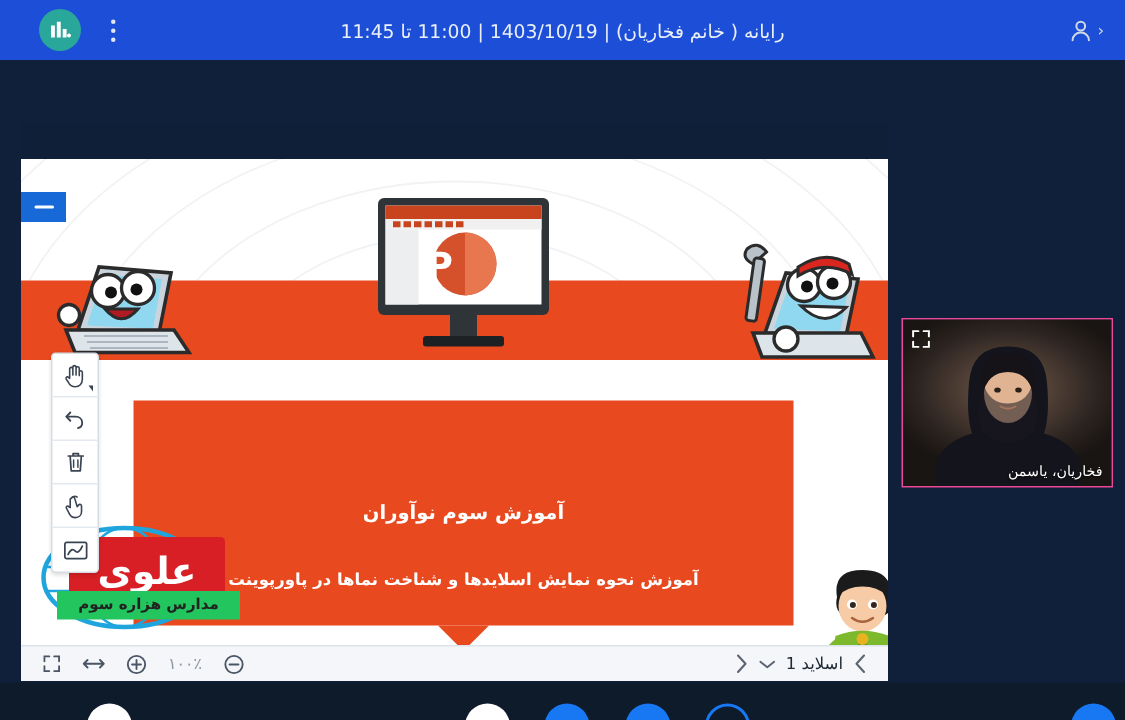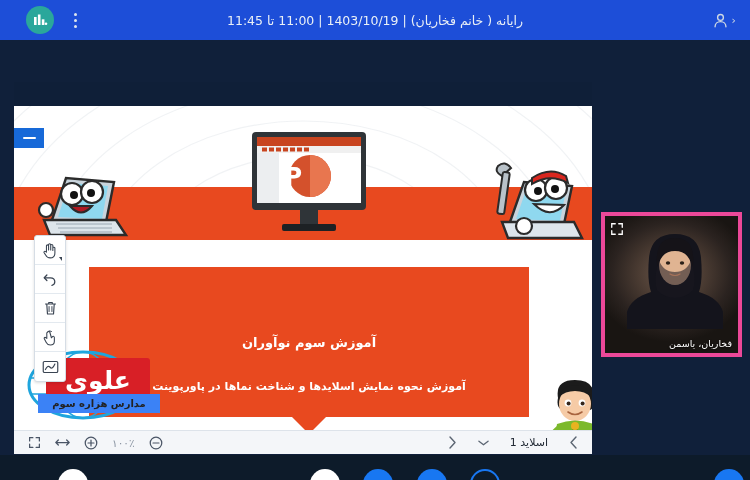--- a/index.html
+++ b/index.html
@@ -143,21 +143,21 @@
     width:104px; height:44px;
     background:#d81f26;
     border-radius:3px;
     display:flex; align-items:center; justify-content:center;
     color:#ffffff; font-size:25px; font-weight:bold; direction:rtl;
     letter-spacing:1px; line-height:1;
   }
   .logo-yellow {
     position:absolute; left:14px; top:48px;
     width:122px; height:19px;
-    background:#3b82f6;
+    background:#22c55e;
     display:flex; align-items:center; justify-content:center;
     color:#222222; font-size:10px; font-weight:bold; direction:rtl;
   }
 
   
   .toolrail {
     position:absolute; left:34px; top:195px;
     width:32px;
     background:#ffffff;
     border:1px solid #d6dde5;
@@ -184,39 +184,39 @@
   .presentbar {
     position:absolute; left:0; bottom:0;
     width:578px; height:24px;
     background:#f4f6f9;
     border-top:1px solid #dde3ea;
     display:flex; align-items:center;
     direction:ltr;
   }
   .pb-left { display:flex; align-items:center; gap:14px; padding-left:14px; }
   .pb-right {
-    display:flex; align-items:center; gap:21px;
+    display:flex; align-items:center; gap:7px;
     margin-left:auto; padding-right:14px;
     direction:rtl;
   }
   .pb-icon {
     color:#4a5566; display:flex; align-items:center; justify-content:center;
     cursor:pointer; line-height:1;
   }
   .pb-zoom { color:#8b95a3; font-size:10.5px; letter-spacing:.6px; user-select:none; }
   .pb-slide-label { color:#222a35; font-size:11px; direction:rtl; white-space:nowrap; }
 
   
   .videotile {
     position:absolute; right:8px; top:172px;
-    width:141px; height:145px;
+    width:141px; height:113px;
     background:#181a22;
     overflow:hidden;
     z-index:20;
-    border:4px solid #ec4899;
+    border:1px solid #ec4899;
   }
   .videotile .vbg {
     position:absolute; inset:0;
     background:
       radial-gradient(ellipse 60% 50% at 50% 42%, #6f5a4c 0%, #4a3b32 42%, #2b2320 74%, #191512 100%);
   }
   .vid-expand {
     position:absolute; left:5px; top:5px;
     width:14px; height:14px;
     color:#ffffff; z-index:4;

